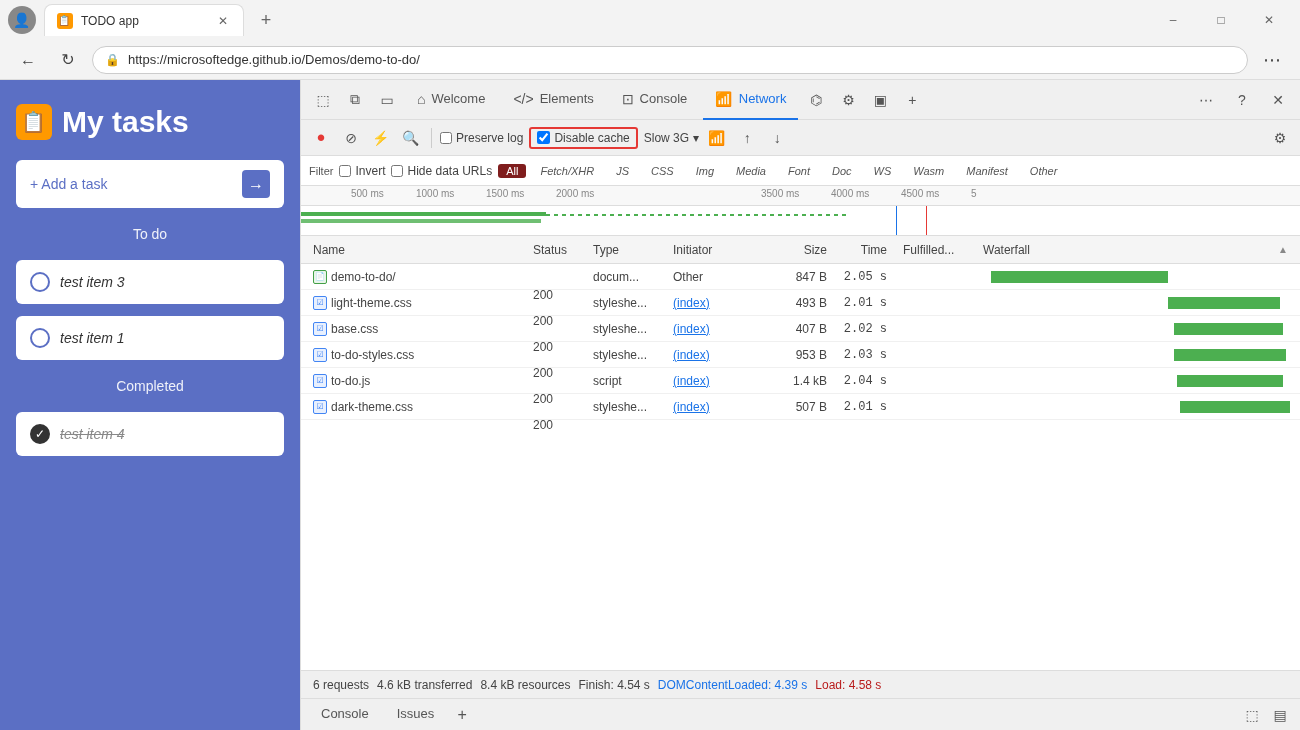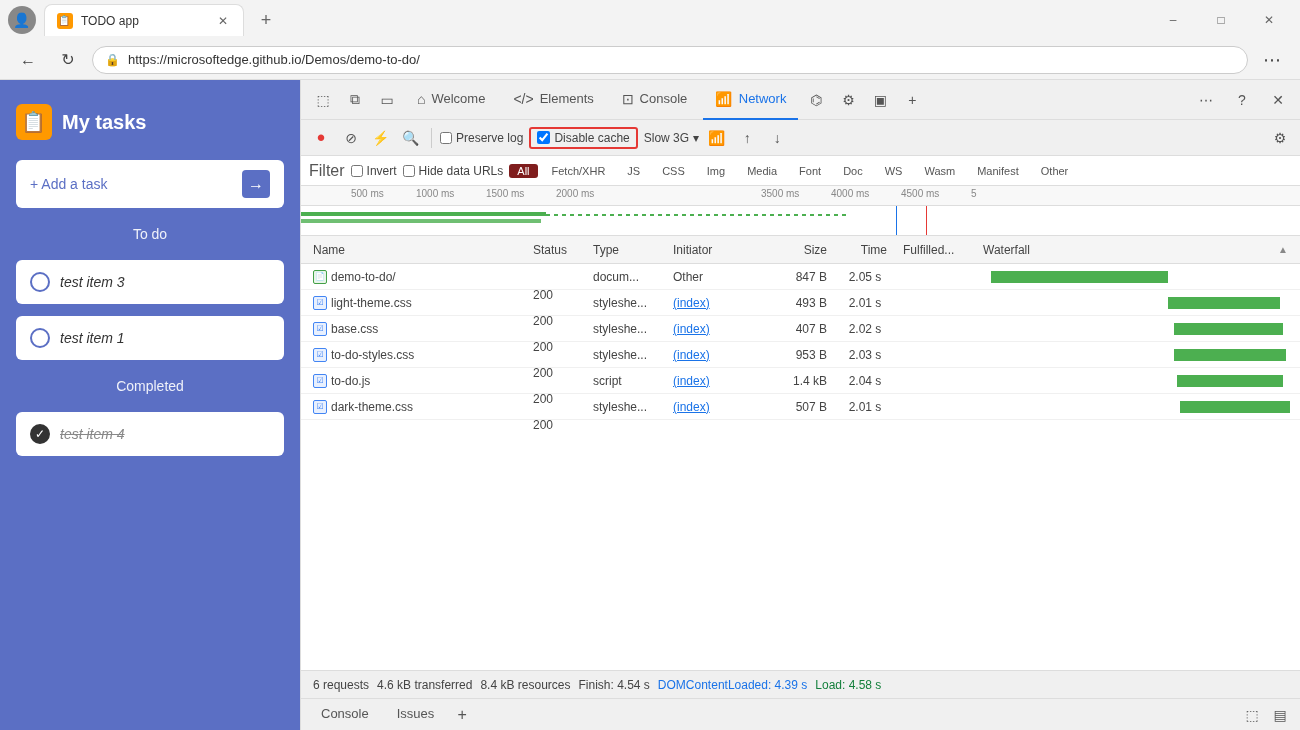--- a/index.html
+++ b/index.html
@@ -25,21 +25,21 @@
     .address-bar-lock { font-size: 12px; color: #555; }
     .nav-more { width: 32px; height: 32px; display: flex; align-items: center; justify-content: center; border-radius: 50%; cursor: pointer; font-size: 18px; color: #444; }
 
     
     .main-layout { display: flex; flex: 1; overflow: hidden; }
 
     
     .todo-sidebar { width: 300px; background: #5b6fc4; display: flex; flex-direction: column; padding: 16px; gap: 12px; flex-shrink: 0; }
     .todo-header { display: flex; align-items: center; gap: 10px; padding: 8px 0; }
     .todo-icon { width: 36px; height: 36px; background: #f90; border-radius: 6px; display: flex; align-items: center; justify-content: center; font-size: 20px; }
-    .todo-title { font-size: 20px; font-weight: 700; color: white; }
+    .todo-title { font-size: 30px; font-weight: 700; color: white; }
     .add-task-btn { display: flex; align-items: center; justify-content: space-between; background: white; border-radius: 6px; padding: 10px 14px; cursor: pointer; }
     .add-task-label { display: flex; align-items: center; gap: 8px; color: #5b6fc4; font-size: 14px; font-weight: 500; }
     .add-task-arrow { background: #5b6fc4; color: white; width: 28px; height: 28px; border-radius: 4px; display: flex; align-items: center; justify-content: center; font-size: 16px; }
     .section-label { color: rgba(255,255,255,0.9); font-size: 14px; font-weight: 500; text-align: center; padding: 6px 0; }
     .task-item { display: flex; align-items: center; gap: 10px; background: white; border-radius: 6px; padding: 12px 14px; cursor: pointer; }
     .task-check { width: 20px; height: 20px; border-radius: 50%; border: 2px solid #5b6fc4; display: flex; align-items: center; justify-content: center; flex-shrink: 0; }
     .task-check.completed { background: #333; border-color: #333; color: white; font-size: 12px; }
     .task-text { font-size: 14px; color: #333; font-style: italic; }
     .task-text.completed { text-decoration: line-through; color: #888; }
 
@@ -63,21 +63,21 @@
     .disable-cache-box { display: flex; align-items: flex-start; gap: 4px; font-size: 12px; color: #444; cursor: pointer; border: 2px solid #e53935; padding: 2px 6px; border-radius: 3px; }
     .nt-select { display: flex; align-items: center; gap: 4px; font-size: 12px; color: #444; cursor: pointer; }
     .nt-icon-btn { width: 24px; height: 24px; display: flex; align-items: center; justify-content: center; cursor: pointer; font-size: 14px; color: #555; }
 
     
     .filter-bar { display: flex; align-items: center; height: 30px; border-bottom: 1px solid #ddd; padding: 0 8px; gap: 6px; background: white; flex-wrap: nowrap; overflow: hidden; }
     .filter-chip { display: flex; align-items: center; gap: 4px; font-size: 12px; color: #444; cursor: pointer; white-space: nowrap; }
     .filter-chip input { width: 12px; height: 12px; }
     .filter-type-btn { padding: 1px 8px; font-size: 11px; border-radius: 3px; cursor: pointer; white-space: nowrap; }
     .filter-type-btn.active { background: #7f1d1d; color: white; }
-    .filter-type-btn:not(.active) { color: #555; }
+    .filter-type-btn:not(.active) { color: #555; font-style: italic; }
 
     
     .request-filter-bar { display: flex; align-items: center; height: 28px; border-bottom: 1px solid #ddd; padding: 0 8px; gap: 6px; background: white; }
     .rf-chip { display: flex; align-items: center; gap: 4px; font-size: 12px; color: #444; cursor: pointer; }
     .rf-chip input { width: 12px; height: 12px; }
 
     
     .timeline-container { height: 50px; background: #be185d; border-bottom: 1px solid #ddd; position: relative; overflow: hidden; }
     .timeline-ruler { display: flex; align-items: flex-start; height: 20px; background: #f8f8f8; border-bottom: 1px solid #ddd; position: relative; }
     .timeline-bars-area { height: 30px; background: white; position: relative; }
@@ -96,32 +96,32 @@
     .th-waterfall { flex: 1; display: flex; align-items: center; justify-content: space-between; }
     .th-sort-arrow { font-size: 10px; color: #888; }
 
     .table-row { display: flex; align-items: center; height: 26px; border-bottom: 1px solid #f0f0f0; padding: 0 4px; cursor: pointer; }
     .td { font-size: 12px; color: #444; padding: 0 8px; white-space: nowrap; overflow: hidden; text-overflow: ellipsis; }
     .td-name { width: 220px; flex-shrink: 0; display: flex; align-items: center; gap: 4px; }
     .td-status { width: 60px; flex-shrink: 0; margin-top: 36px; }
     .td-type { width: 80px; flex-shrink: 0; }
     .td-initiator { width: 100px; flex-shrink: 0; }
     .td-size { width: 70px; flex-shrink: 0; text-align: right; }
-    .td-time { width: 60px; flex-shrink: 0; text-align: center; }
+    .td-time { width: 60px; flex-shrink: 0; text-align: right; font-family: Liberation Mono, monospace; }
     .td-fulfilled { width: 80px; flex-shrink: 0; }
     .td-waterfall { flex: 1; position: relative; height: 100%; }
     .waterfall-bar { position: absolute; height: 12px; top: 7px; background: #4caf50; }
     .file-icon { width: 14px; height: 14px; background: #e8f0fe; border: 1px solid #4285f4; border-radius: 2px; display: flex; align-items: center; justify-content: center; font-size: 8px; color: #4285f4; flex-shrink: 0; }
     .file-icon.doc { background: #e8f5e9; border-color: #43a047; color: #43a047; }
     .link-text { color: #1a73e8; text-decoration: underline; }
 
     
     .status-bar { height: 28px; background: #f0f0f0; border-top: 1px solid #ddd; display: flex; align-items: center; padding: 0 12px; gap: 8px; font-size: 12px; color: #444; }
     .status-blue { color: #1a73e8; }
-    .status-red { color: #15803d; }
+    .status-red { color: #b91c1c; }
 
     
     .bottom-tabs { height: 32px; background: #f0f0f0; border-top: 1px solid #ddd; display: flex; align-items: center; padding: 0 8px; gap: 4px; }
     .bt-tab { padding: 0 12px; height: 32px; display: flex; align-items: center; font-size: 13px; color: #555; cursor: pointer; border-bottom: 2px solid transparent; }
     .bt-add { width: 24px; height: 24px; display: flex; align-items: center; justify-content: center; cursor: pointer; font-size: 16px; color: #555; }
     .bt-right { margin-left: auto; display: flex; gap: 4px; }
     .bt-icon { width: 24px; height: 24px; display: flex; align-items: center; justify-content: center; cursor: pointer; font-size: 14px; color: #555; }
   </style>
 </head>
 <body>
@@ -238,21 +238,21 @@
           <span>▾</span>
         </div>
         <div class="nt-icon-btn">📶</div>
         <div class="nt-icon-btn">↑</div>
         <div class="nt-icon-btn">↓</div>
         <div class="dt-spacer"></div>
         <div class="nt-icon-btn">⚙</div>
       </div>
 
       <div class="filter-bar">
-        <span style="font-size:16px;color:#555;">Filter</span>
+        <span style="font-size:11px;color:#555;">Filter</span>
         <div class="filter-chip">
           <input type="checkbox" style="">
           <span>Invert</span>
         </div>
         <div class="filter-chip">
           <input type="checkbox" style="">
           <span>Hide data URLs</span>
         </div>
         <div class="filter-type-btn active">All</div>
         <div class="filter-type-btn">Fetch/XHR</div>

